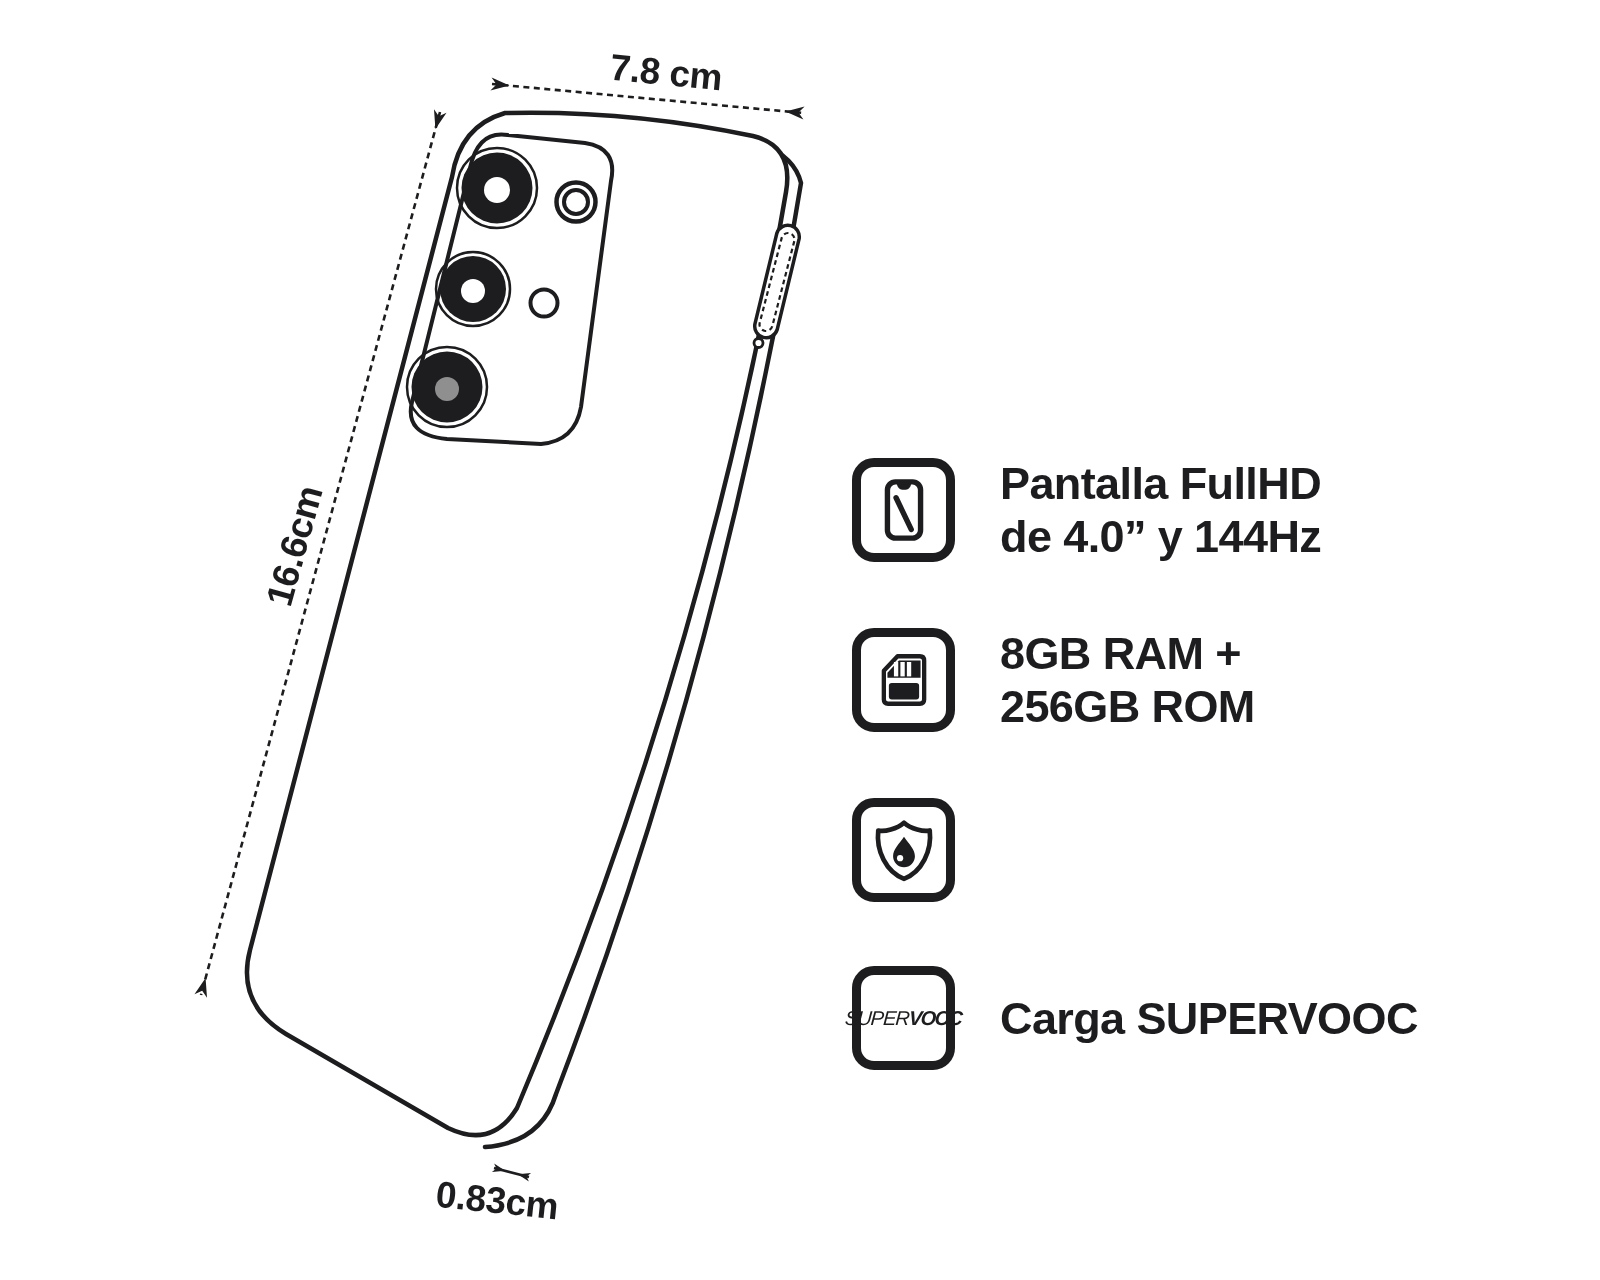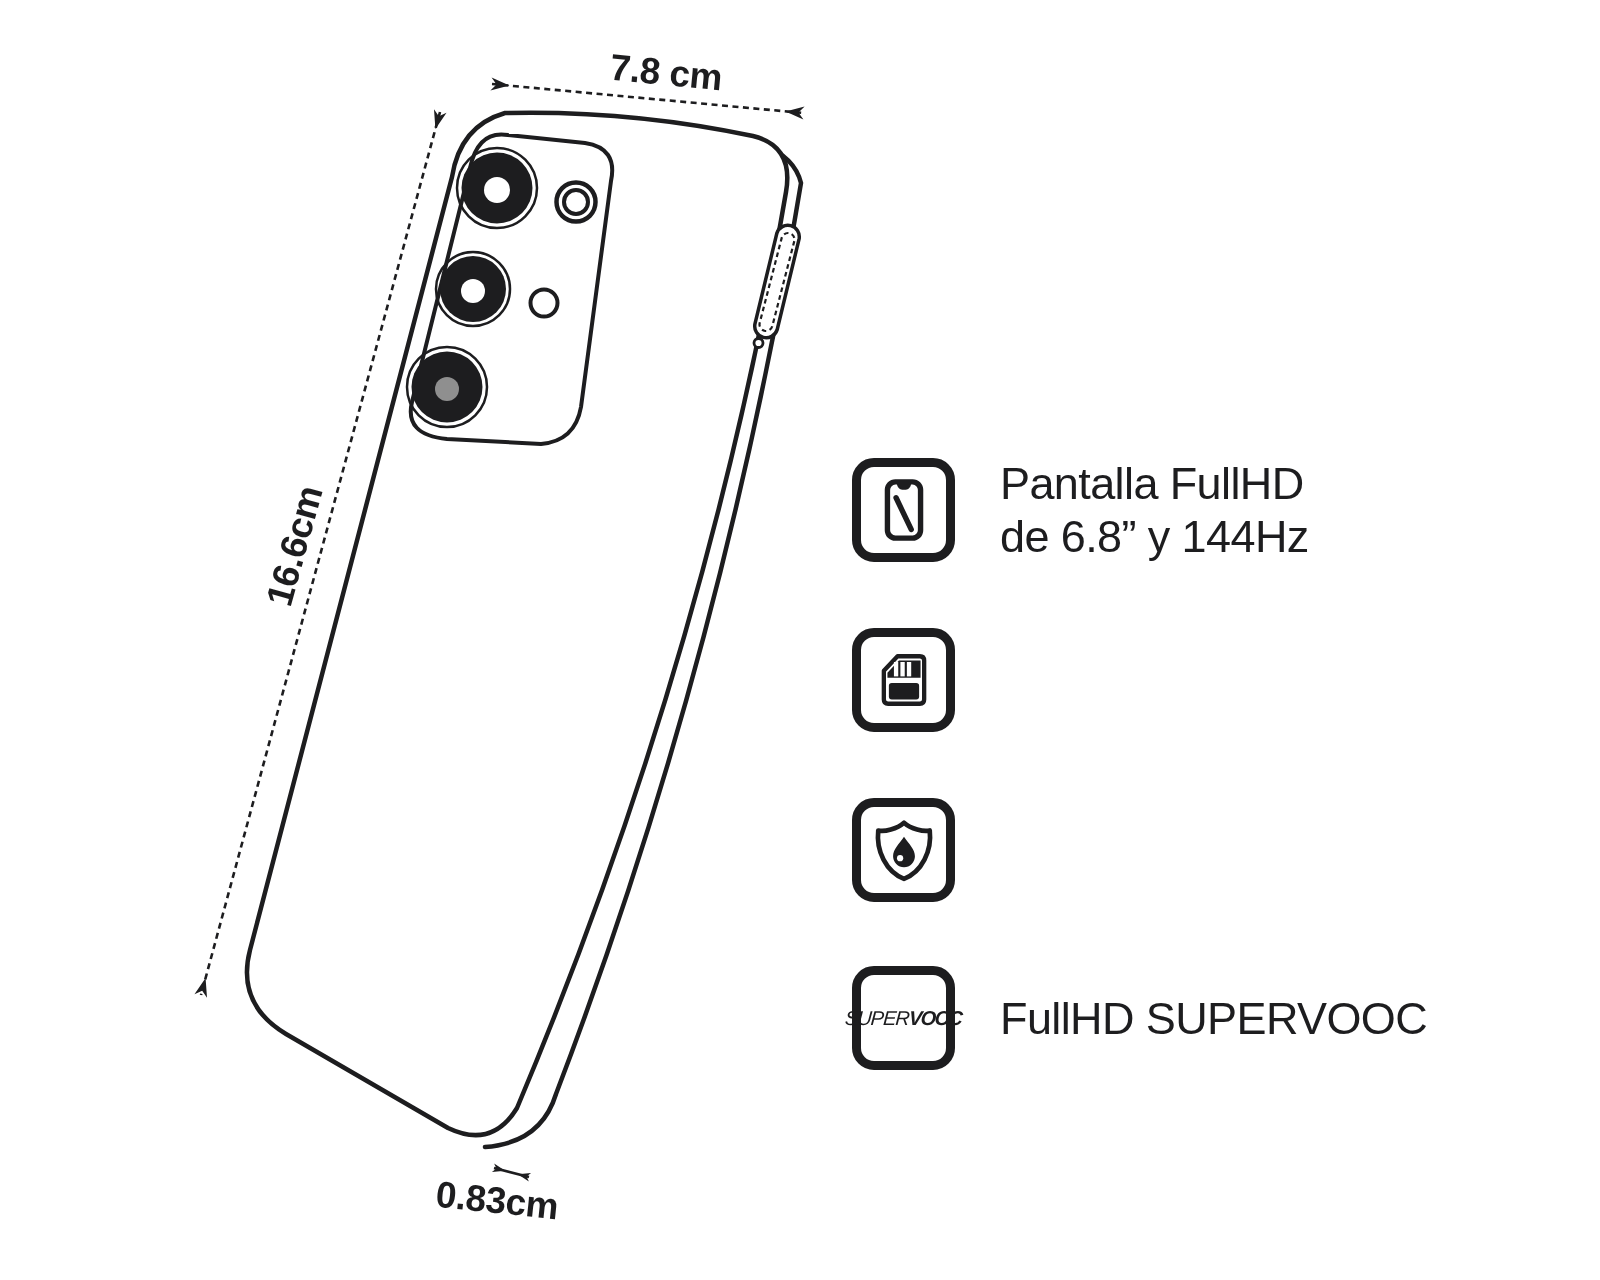--- a/index.html
+++ b/index.html
@@ -19,21 +19,21 @@
   .dim-thickness{left:417px;top:1177px;width:160px;transform:rotate(6deg);}
 
   
   .feature{position:absolute;left:852px;display:flex;align-items:center;gap:45px;height:104px;}
   .icon-box{
     width:103px;height:104px;box-sizing:border-box;flex:0 0 auto;
     border:9px solid #1d1d1f;border-radius:22px;background:#fff;
     display:flex;align-items:center;justify-content:center;
   }
   .icon-box svg{display:block;}
-  .feature-text{font-size:45px;font-weight:400;letter-spacing:-0.6px;line-height:53px;white-space:nowrap;}
+  .feature-text{font-size:45px;font-weight:700;letter-spacing:-0.6px;line-height:53px;white-space:nowrap;}
 
   
   .vooc-logo{font-style:italic;font-size:20px;letter-spacing:-1px;white-space:nowrap;transform:skewX(-4deg);}
   .vooc-logo .light{font-weight:400;}
   .vooc-logo .heavy{font-weight:800;letter-spacing:-1.6px;}
 </style>
 </head>
 <body>
 
 <div class="stage">
@@ -103,49 +103,53 @@
   <div class="feature" style="top:458px">
     <div class="icon-box">
       <svg width="72" height="80" viewBox="-50 -50 100 100">
         <rect x="-23" y="-39" width="46" height="78" rx="11" fill="none" stroke="#1d1d1f" stroke-width="7.5"></rect>
         <path d="M-10 -39 C-10 -31 -6 -28 0 -28 C6 -28 10 -31 10 -39 Z" fill="#1d1d1f"></path>
         <line x1="-11" y1="-17" x2="10" y2="27" stroke="#1d1d1f" stroke-width="7.5" stroke-linecap="round"></line>
       </svg>
     </div>
     <div class="feature-text">
       <div>Pantalla FullHD</div>
-      <div>de 6.8” y 144Hz</div>
+      <div>de 4.0” y 144Hz</div>
     </div>
   </div>
 
   <div class="feature" style="top:628px">
     <div class="icon-box">
       <svg width="72" height="78" viewBox="-50 -50 100 100">
         <path d="M-28 -13 L-9 -33 L22 -33 Q28 -33 28 -27 L28 27 Q28 33 22 33 L-22 33 Q-28 33 -28 27 Z" fill="#ffffff" stroke="#1d1d1f" stroke-width="6" stroke-linejoin="round"></path>
         <path d="M-23 -10 L-7 -27 L23 -27 L23 -3 L-23 -3 Z" fill="#1d1d1f"></path>
         <rect x="-14" y="-25" width="6" height="20" fill="#ffffff"></rect>
         <rect x="-5" y="-25" width="6" height="20" fill="#ffffff"></rect>
         <rect x="4" y="-25" width="6" height="20" fill="#ffffff"></rect>
         <rect x="-21" y="4" width="42" height="23" rx="4" fill="#1d1d1f"></rect>
       </svg>
+    </div>
+    <div class="feature-text">
+      <div>8GB RAM +</div>
+      <div>256GB ROM</div>
     </div>
   </div>
 
   <div class="feature" style="top:798px">
     <div class="icon-box">
       <svg width="78" height="80" viewBox="-50 -50 100 100">
         <path d="M0 -35 C9 -27 25 -23 33 -25 C36 1 23 28 0 37 C-23 28 -36 1 -33 -25 C-25 -23 -9 -27 0 -35 Z" fill="none" stroke="#1d1d1f" stroke-width="6" stroke-linejoin="round"></path>
         <path d="M0 -17 C6.5 -7.5 14 -1 14 8 A14 14 0 1 1 -14 8 C-14 -1 -6.5 -7.5 0 -17 Z" fill="#1d1d1f"></path>
         <circle cx="-5" cy="10.5" r="4" fill="#ffffff"></circle>
       </svg>
     </div>
   </div>
 
   <div class="feature" style="top:966px">
     <div class="icon-box">
       <div class="vooc-logo"><span class="light">SUPER</span><span class="heavy">VOOC</span></div>
     </div>
     <div class="feature-text">
-      <div>FullHD SUPERVOOC</div>
+      <div>Carga SUPERVOOC</div>
     </div>
   </div>
 
 </div>
 
 </body></html>

